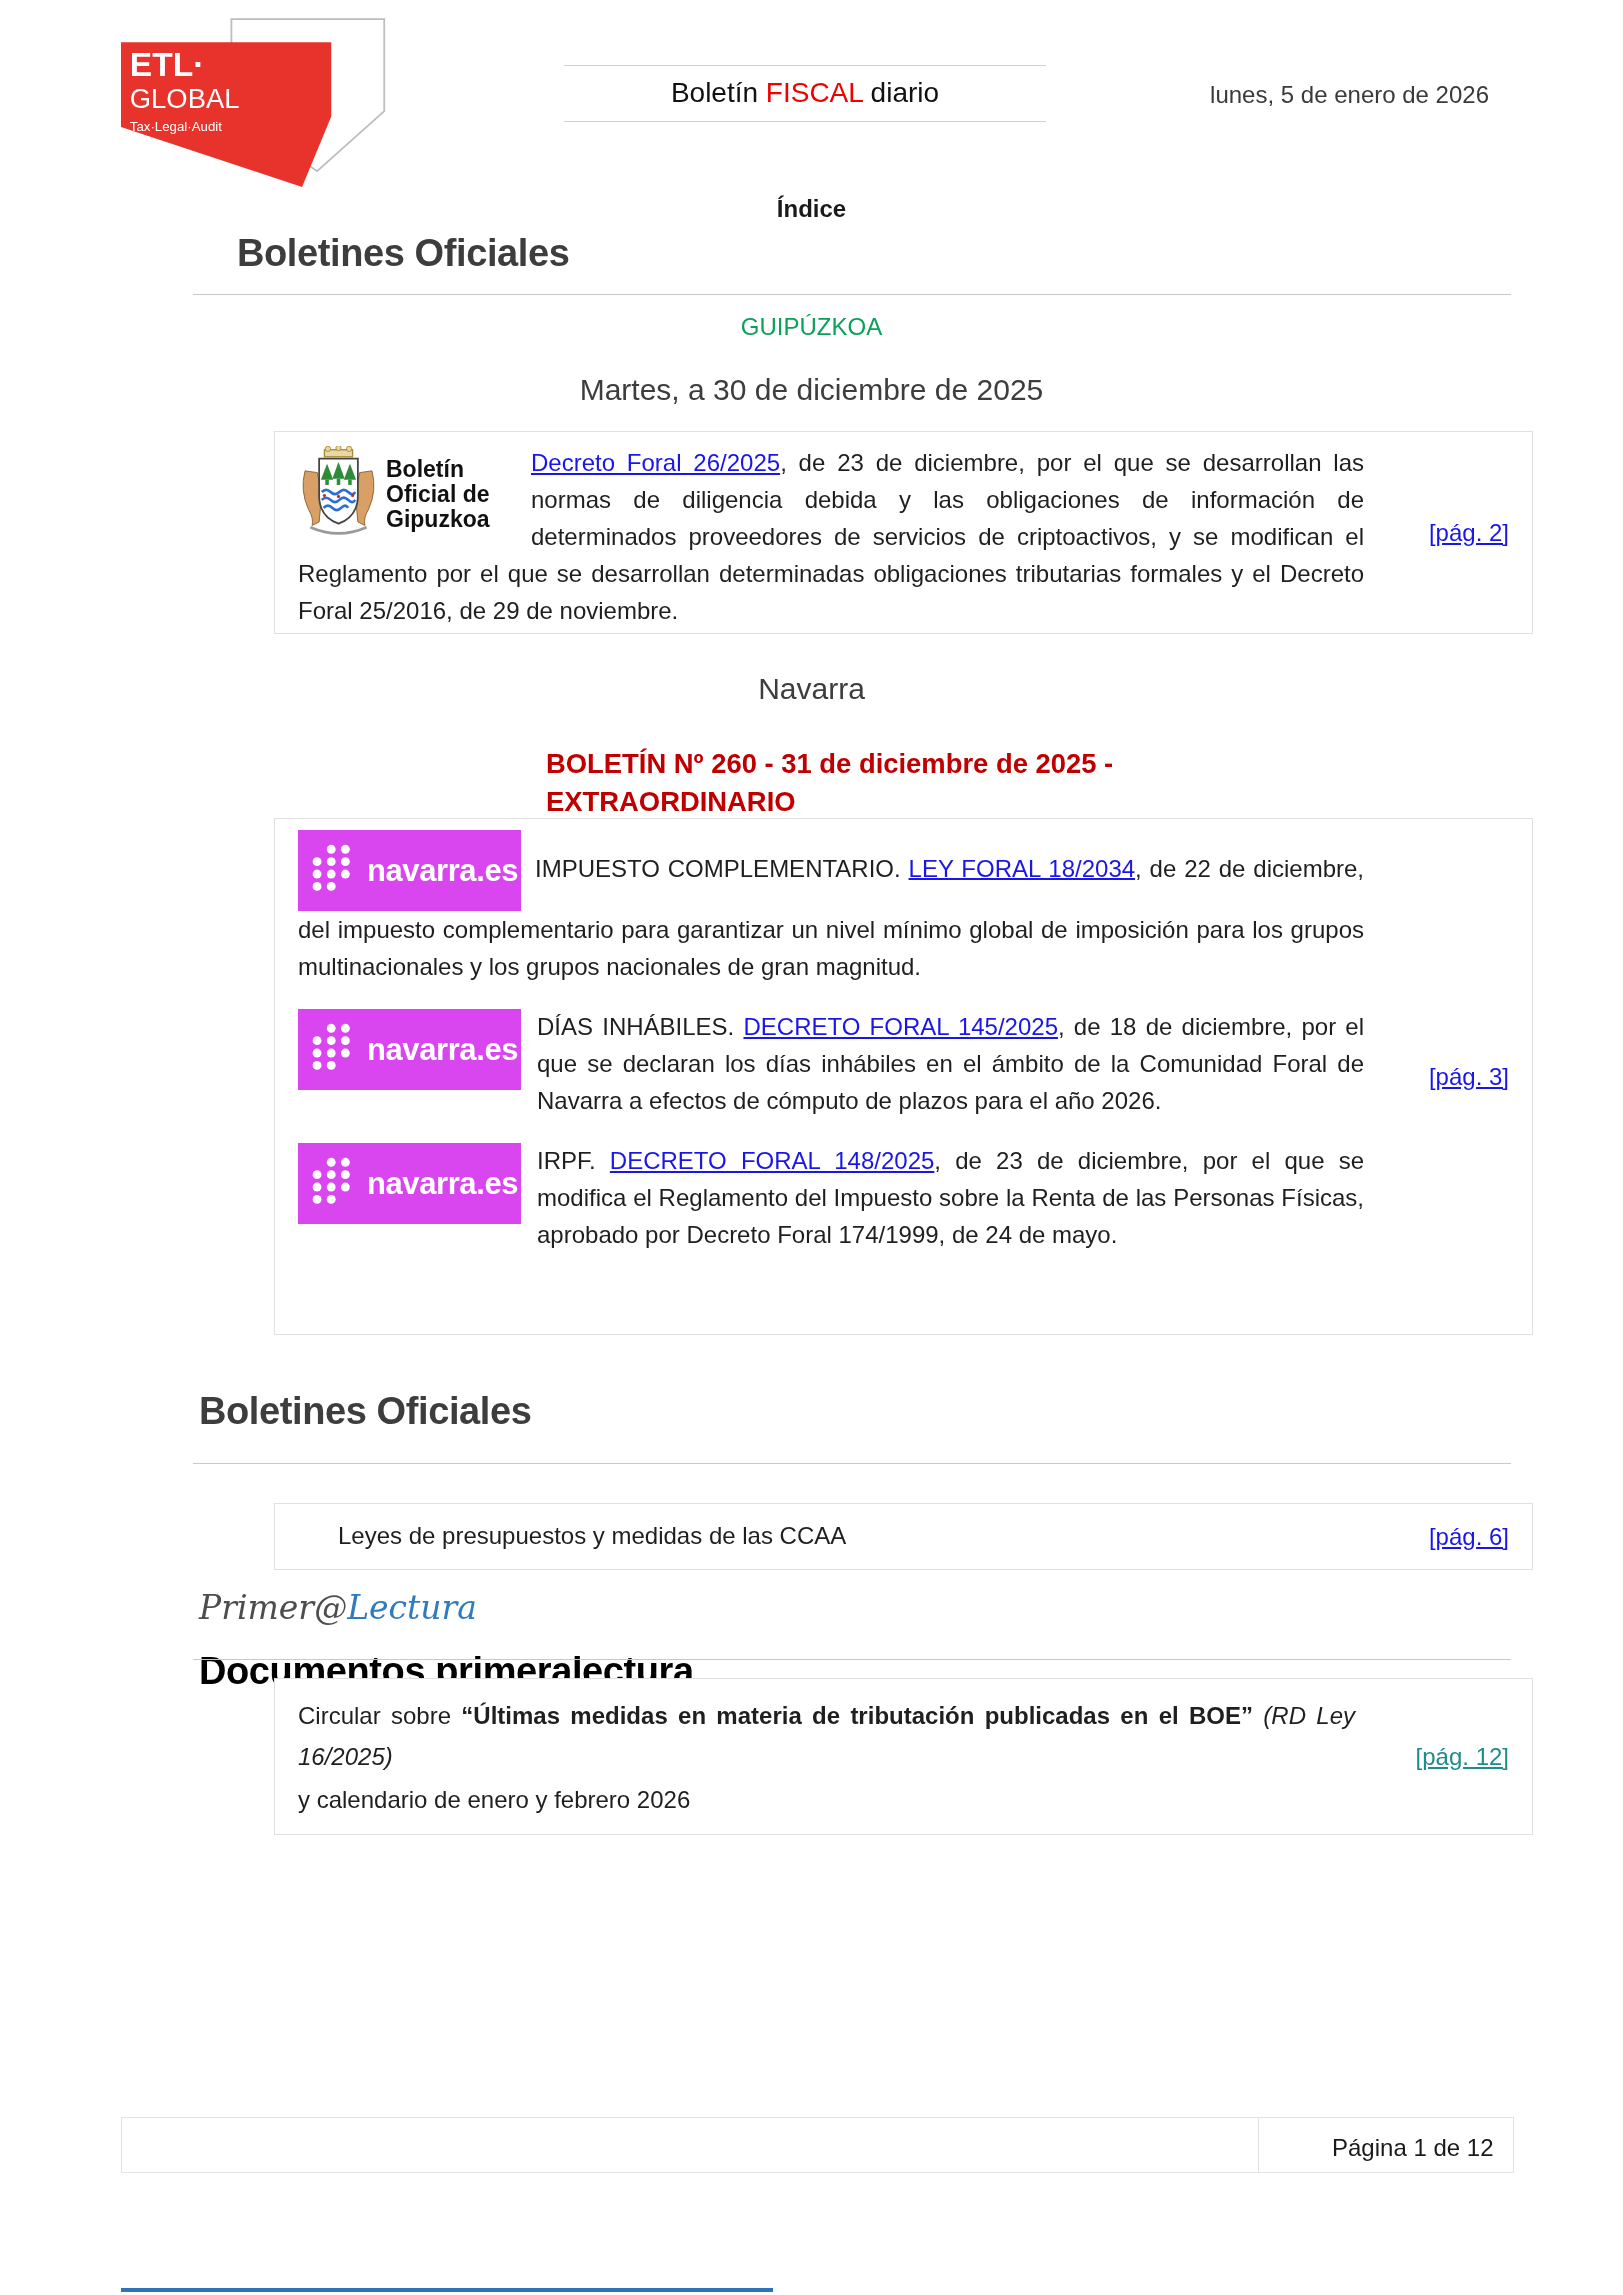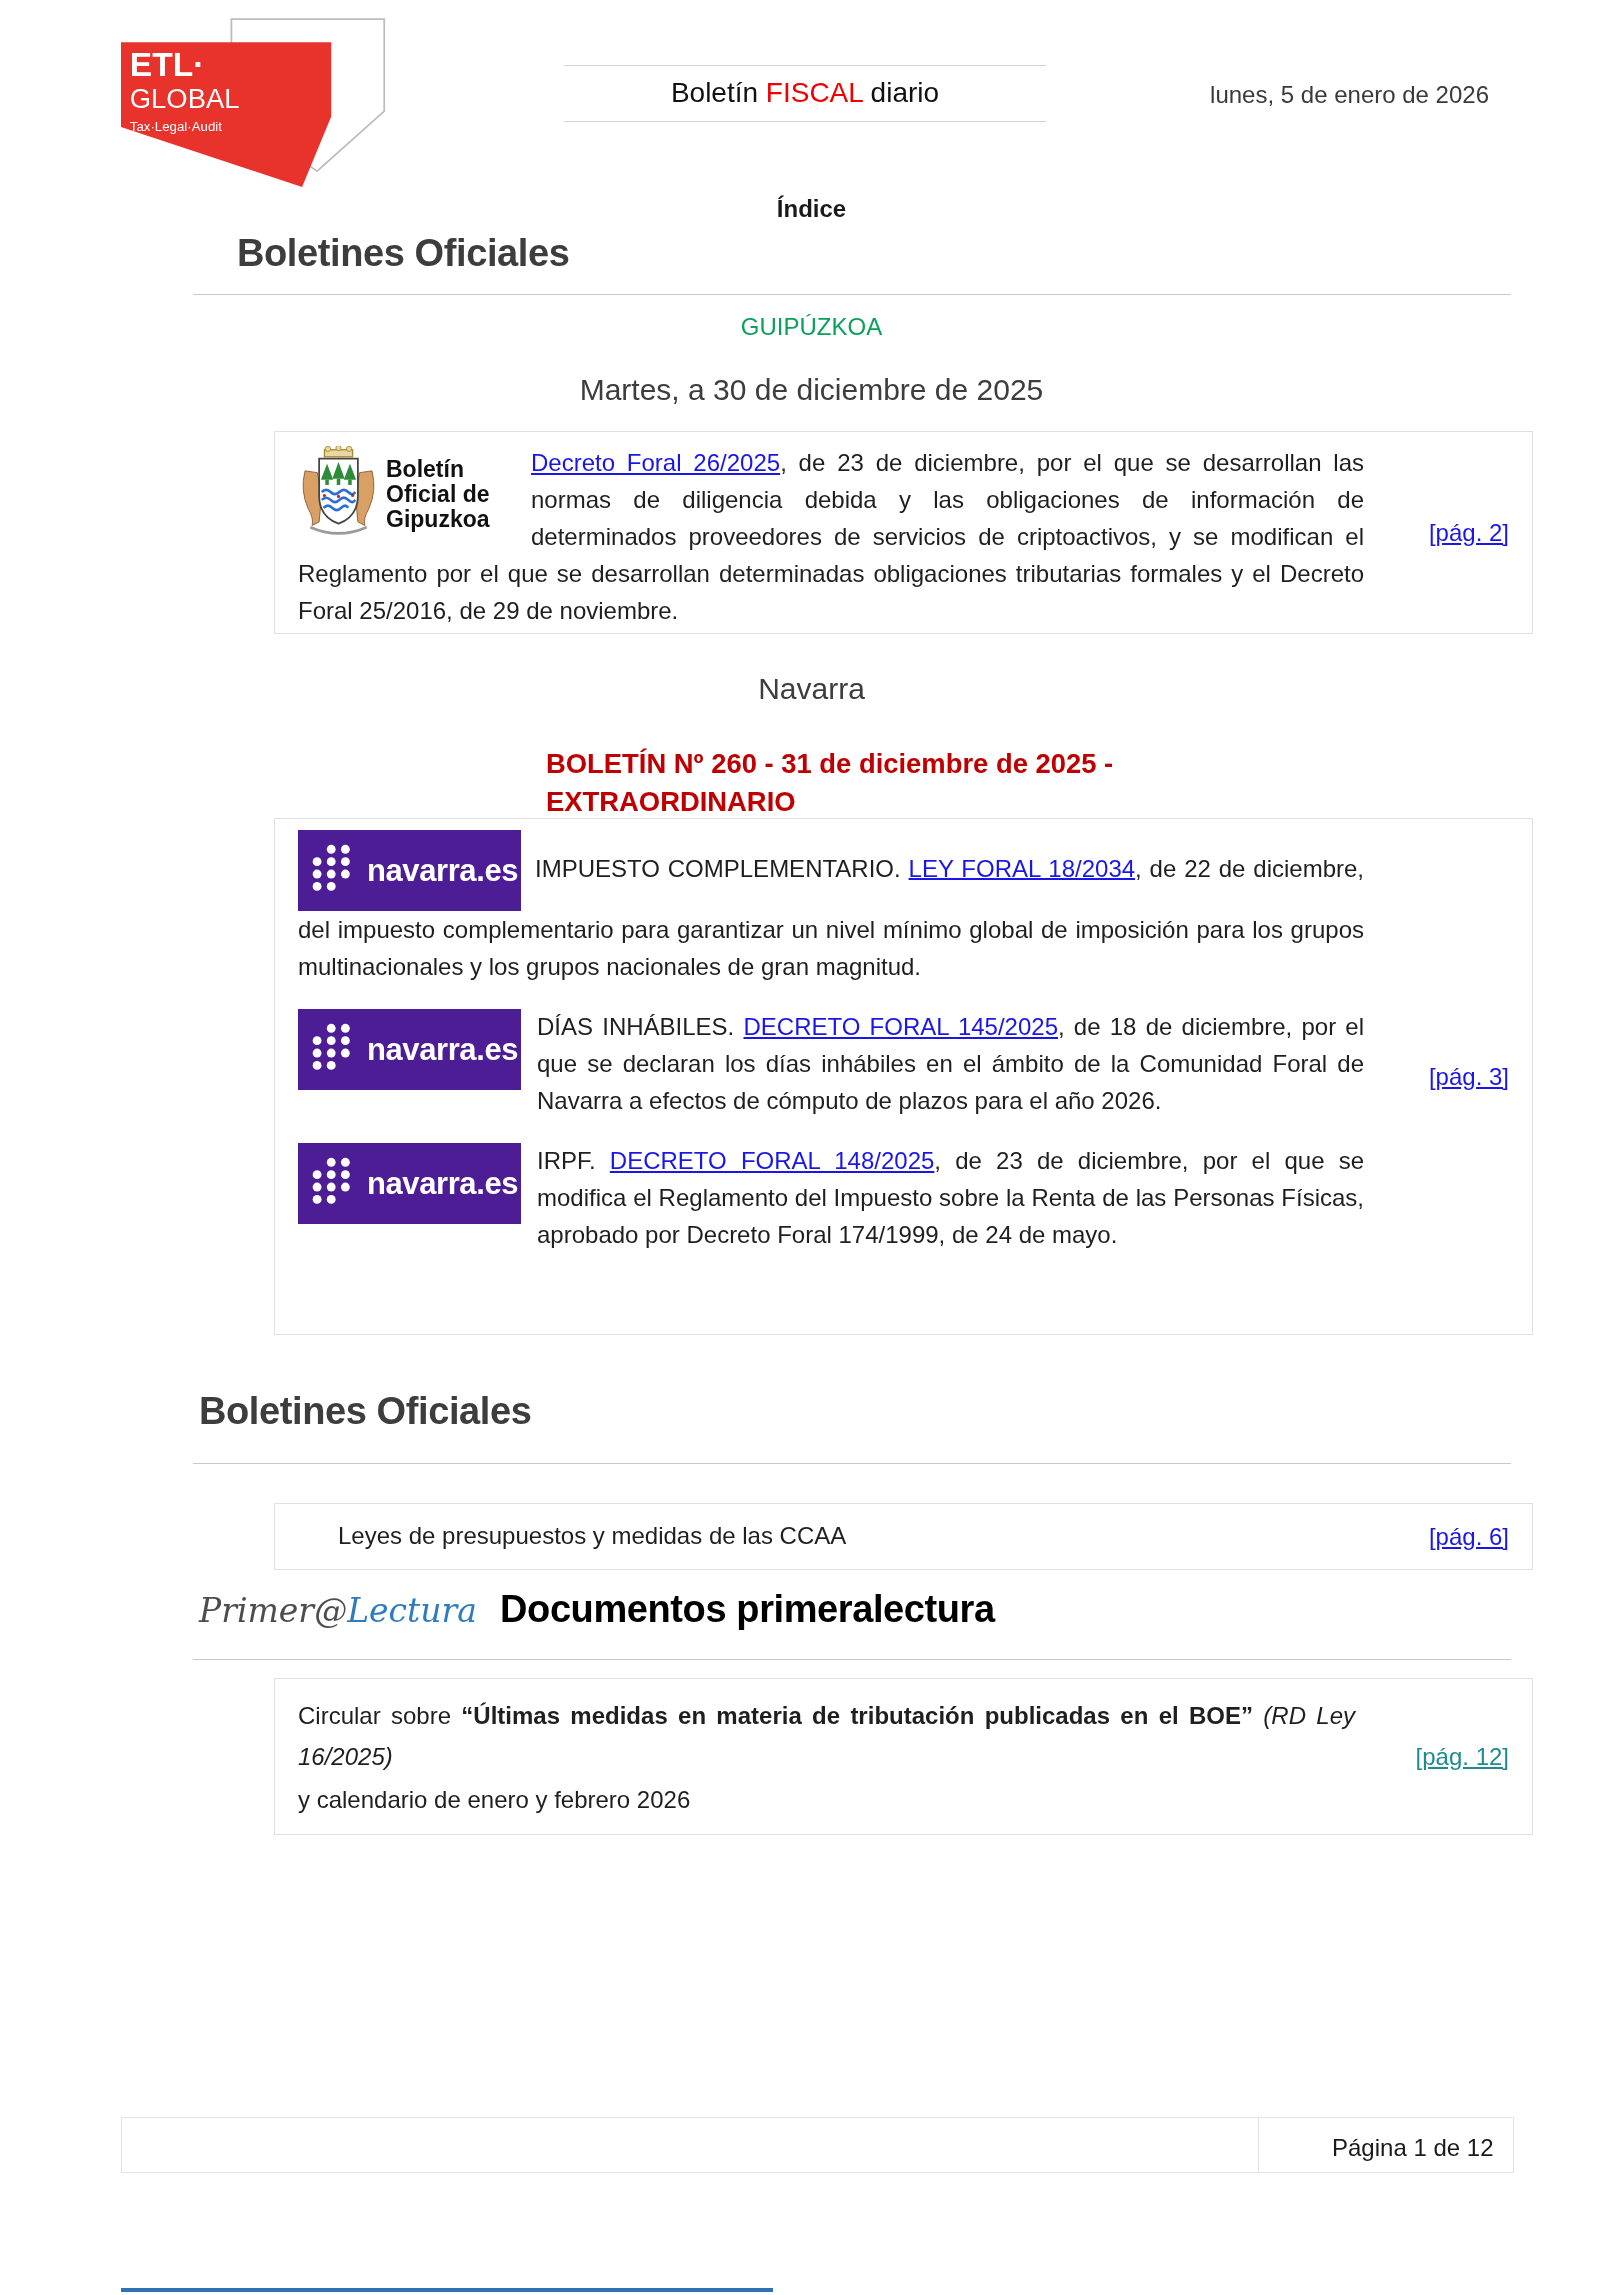--- a/index.html
+++ b/index.html
@@ -44,31 +44,31 @@
   .box p{margin:0;font-size:24px;line-height:37px;text-align:justify;color:#1f1f1f;}
   a.doc-link{color:#1a16e8;text-decoration:underline;cursor:pointer;}
   .pag{position:absolute;right:23px;top:50%;transform:translateY(-50%);
     font-size:24px;color:#1a16e8;text-decoration:underline;white-space:nowrap;cursor:pointer;}
   .pag.teal{color:#1f8b8d;}
   
   .gip-logo{float:left;width:219px;margin:1.8px 14px 8.8px 0;display:flex;align-items:flex-start;gap:7px;}
   .gip-text{font-weight:bold;color:#111;font-size:23px;line-height:25px;padding-top:10.6px;}
   
   .nav-item{margin:0 0 23px 0;}
-  .nav-logo{display:inline-flex;width:223px;height:81px;background:#4c1d95;
+  .nav-logo{display:inline-flex;width:223px;height:81px;background:#d946ef;
     align-items:center;gap:10.6px;padding-left:12.4px;box-sizing:border-box;
     vertical-align:middle;margin-right:14px;}
   .nav-logo .nv-text{color:#fff;font-size:31px;font-weight:bold;letter-spacing:-0.4px;}
   .nav-item.floated .nav-logo{float:left;margin:1.8px 16px 37px 0;}
   .nav-item.floated.short .nav-logo{margin-bottom:3.5px;}
   .comparativo{margin-top:5.3px !important;text-align:left !important;}
   
   #box3 .row-text{font-size:24px;line-height:64px;color:#1f1f1f;margin-left:40px;}
   
-  .pl-head{position:absolute;top:1588px;left:199px;display:flex;align-items:baseline;gap:23px;white-space:nowrap;}
+  .pl-head{position:absolute;top:1588px;left:199px;display:flex;align-items:baseline;gap:23px;white-space:nowrap;flex-direction:column;}
   .pl-logo{font-family:"DejaVu Serif",serif;font-style:italic;font-size:33px;}
   .pl-logo .pre{color:#4d4d4d;}
   .pl-logo .post{color:#2f7bbf;}
   .pl-title{font-size:38px;font-weight:bold;color:#000000;letter-spacing:-0.4px;}
   #box4 .b{font-weight:bold;}
   #box4 .i{font-style:italic;}
   #box4 p{line-height:41px;}
   #box4 .line2{margin-top:1.8px;}
   
   .footer-box{position:absolute;top:2117px;left:121px;width:1393px;height:56px;

